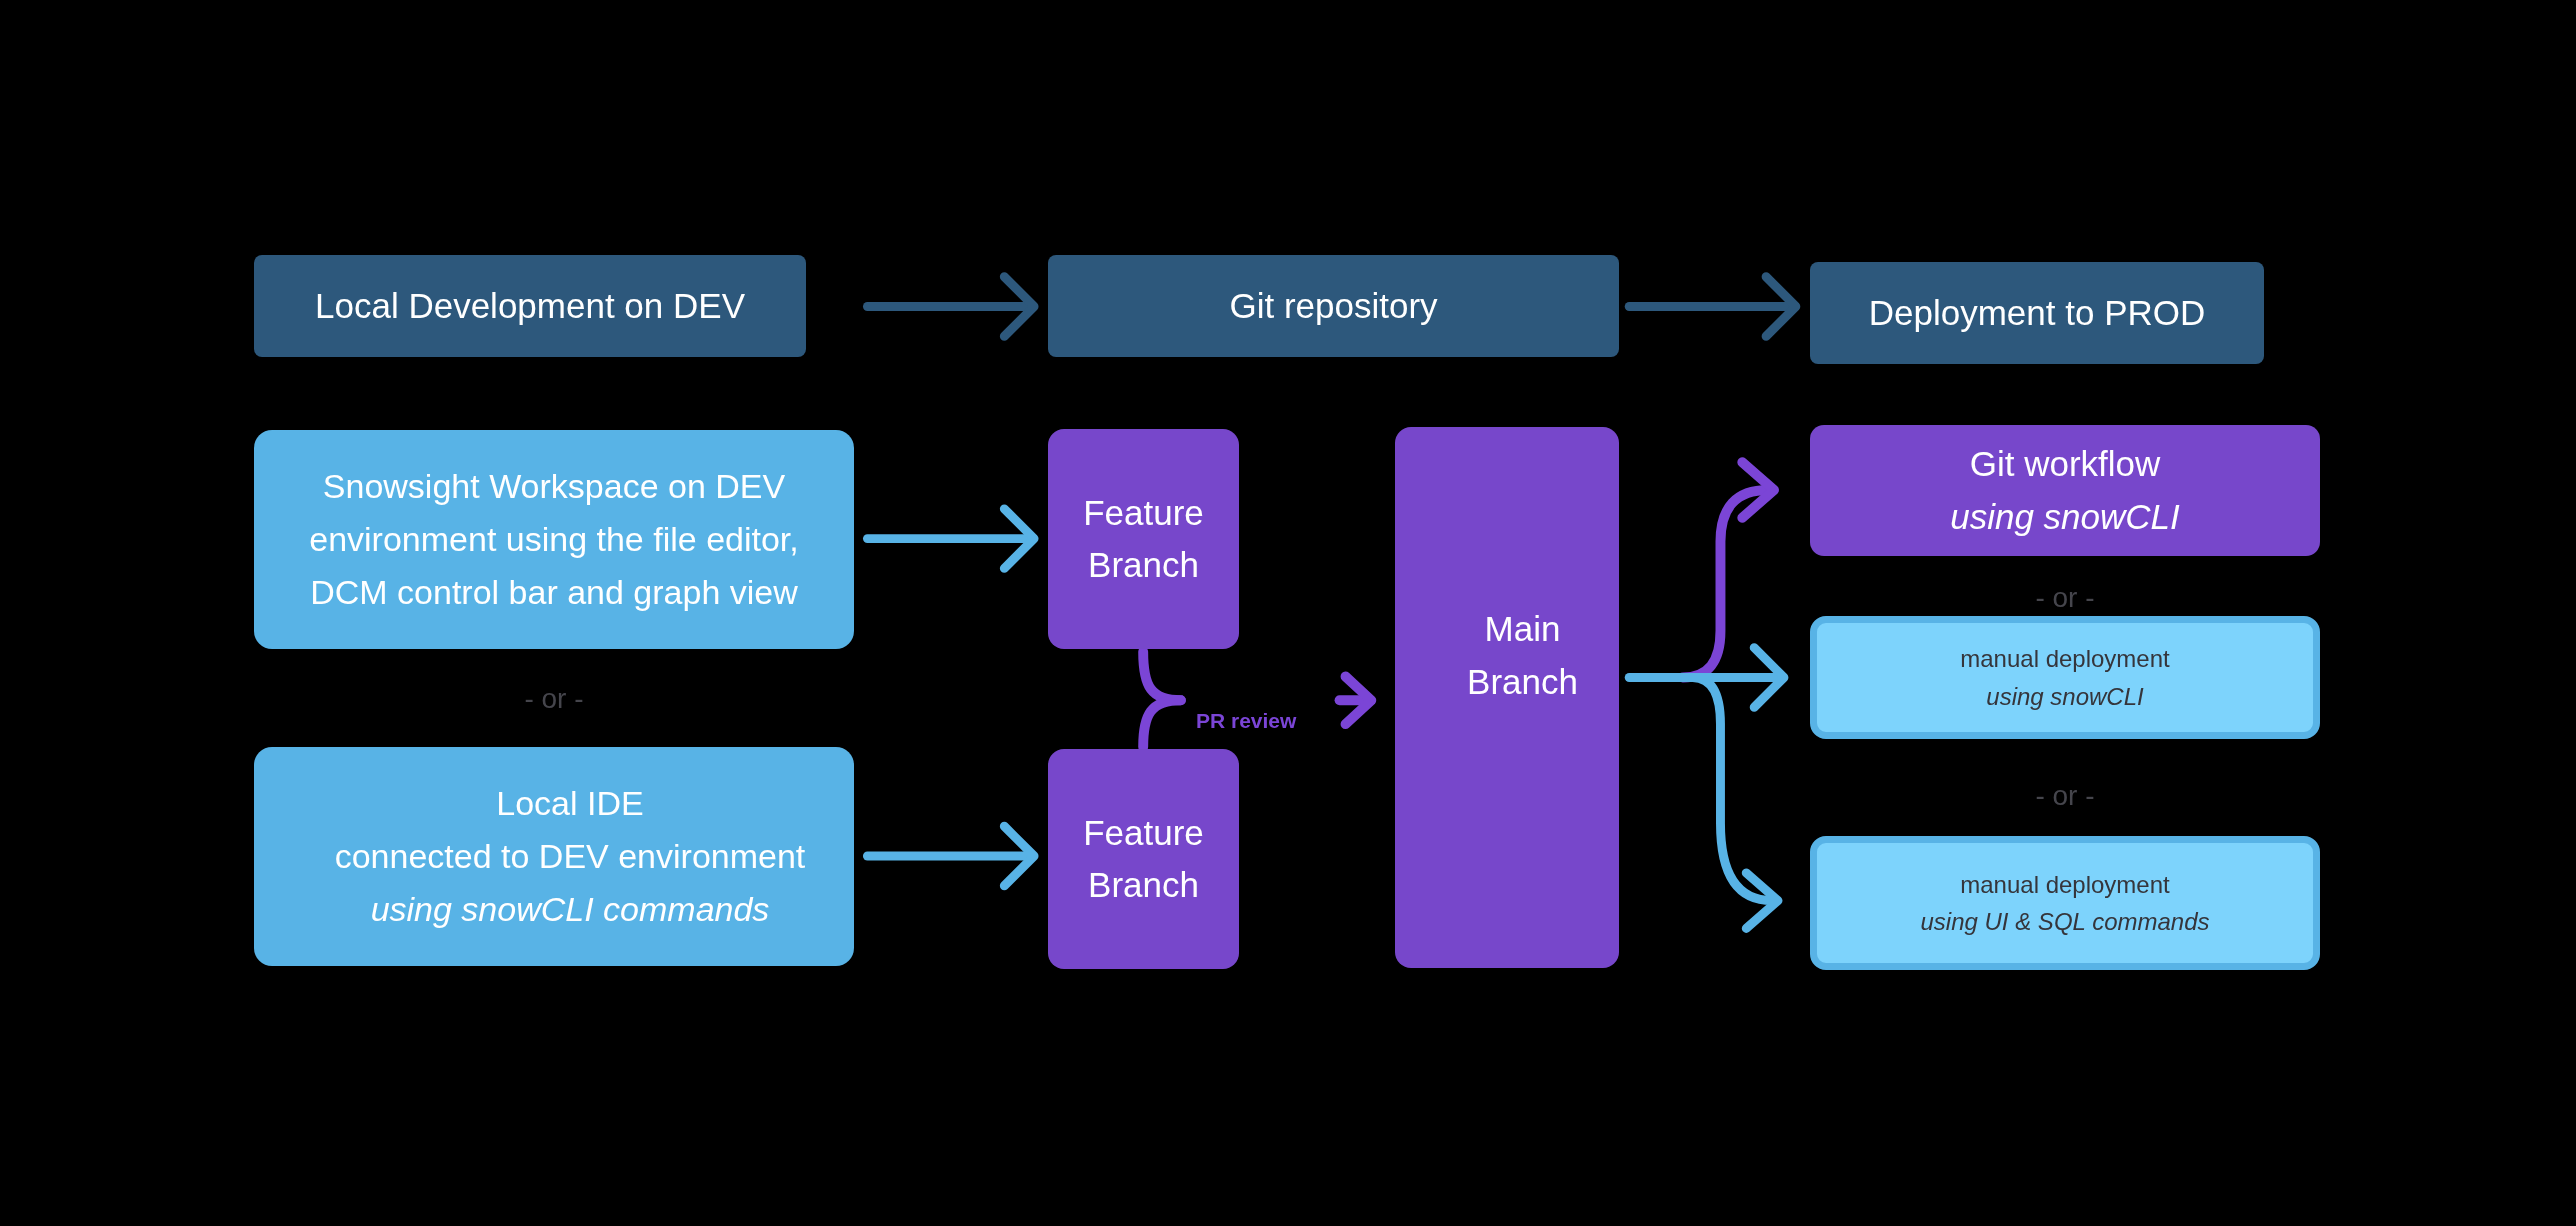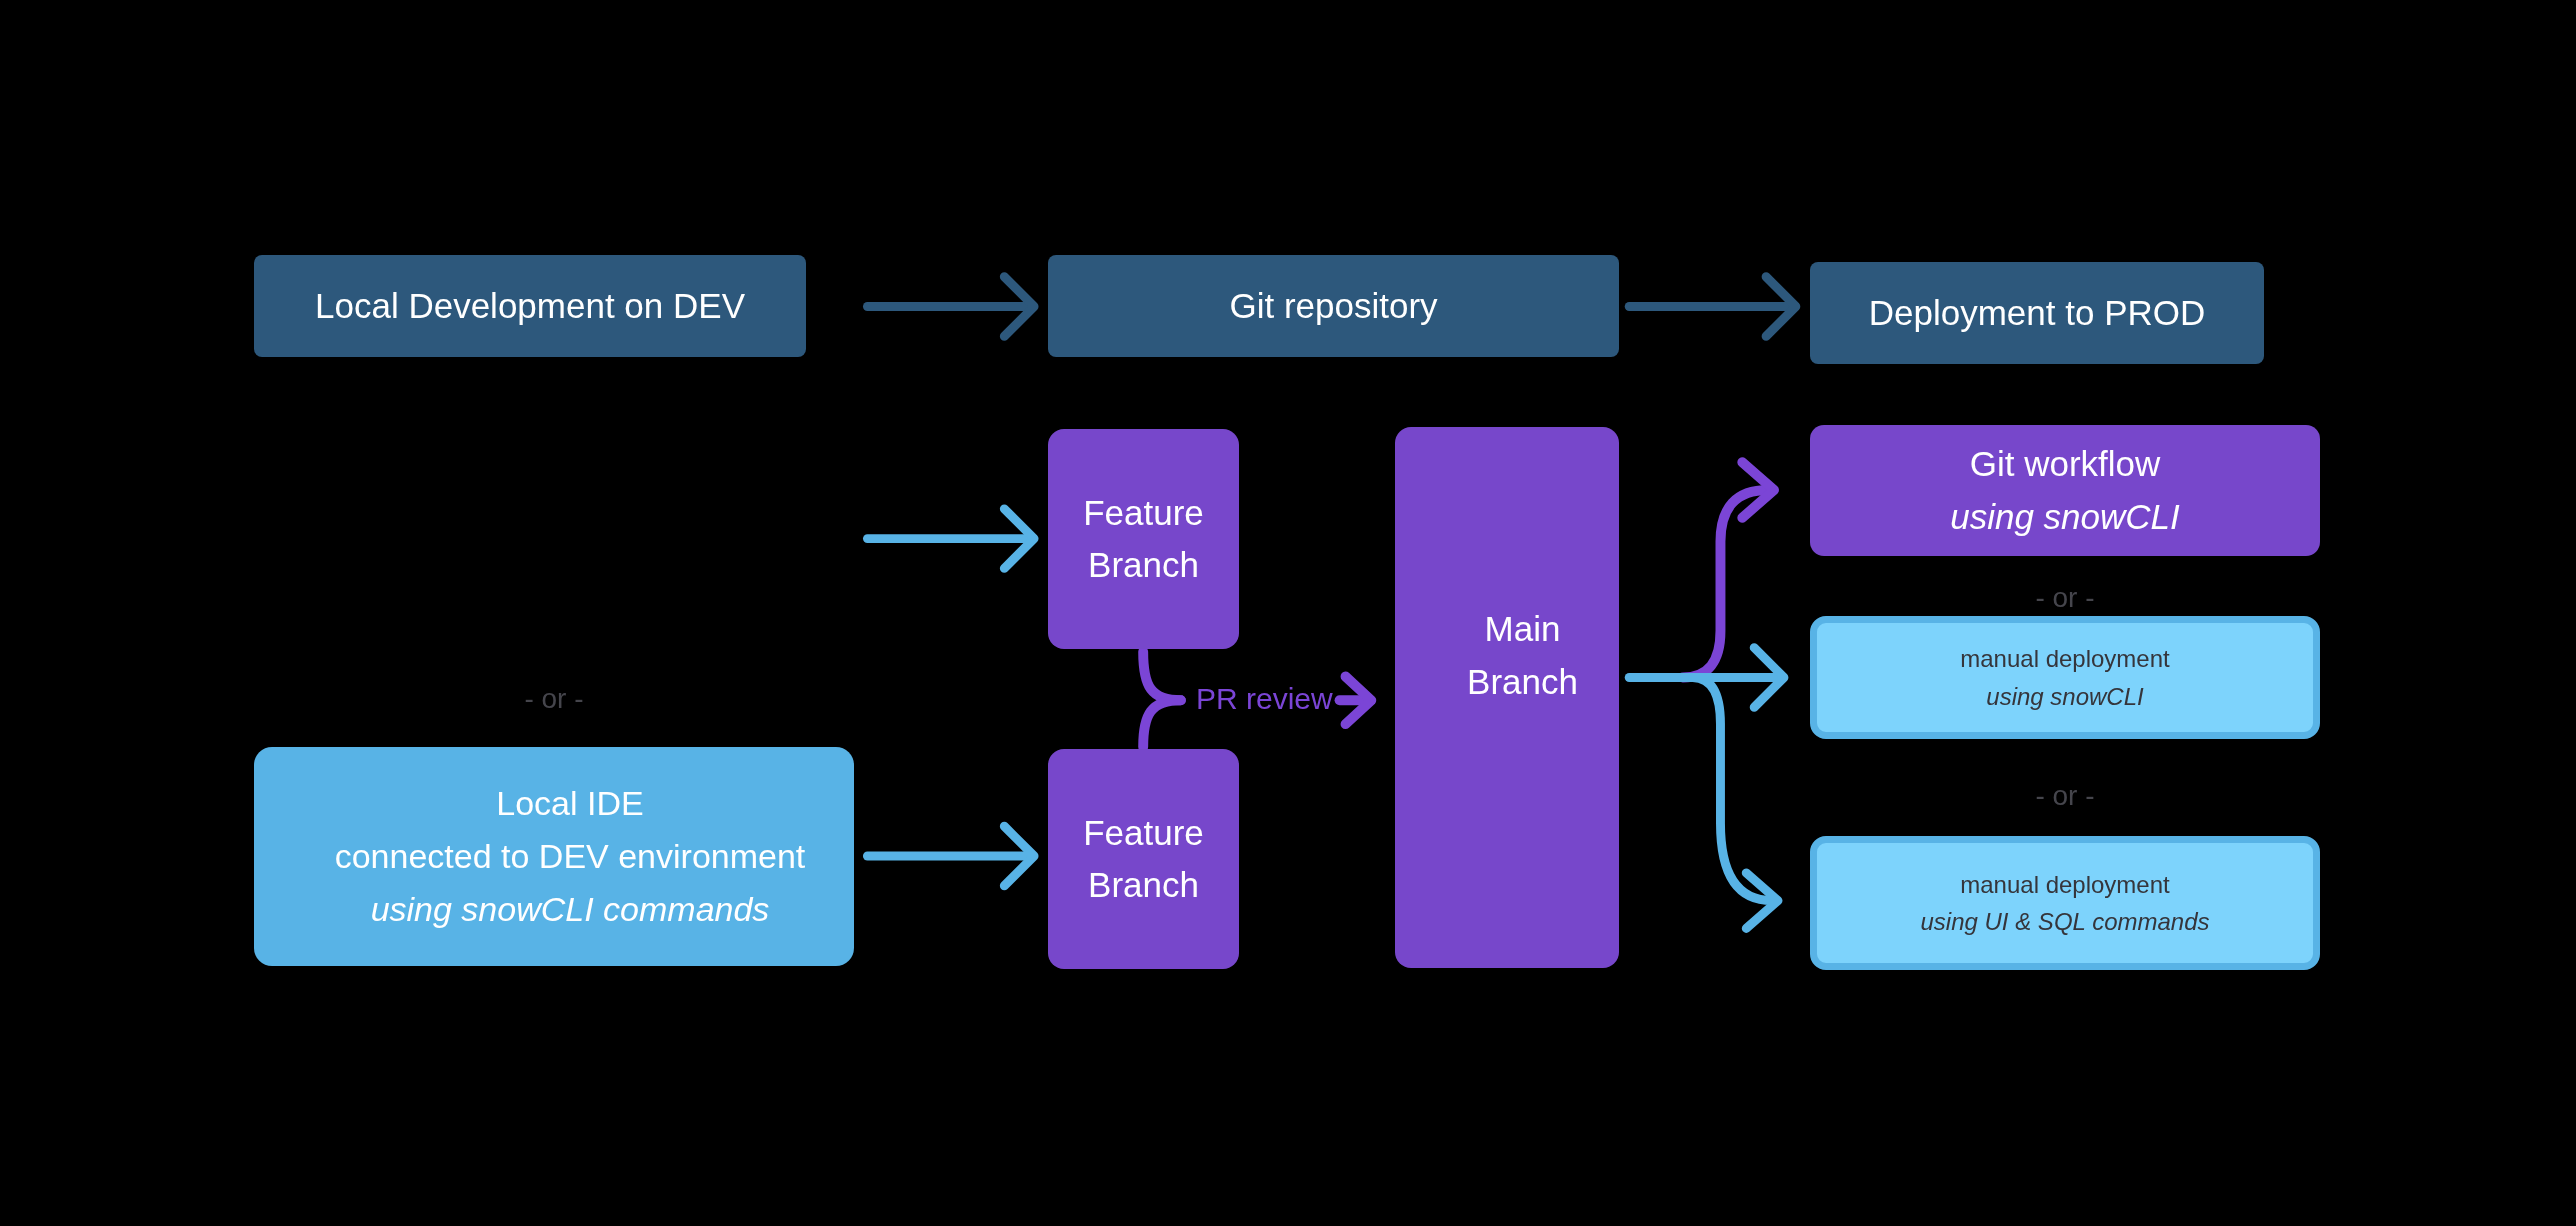--- a/index.html
+++ b/index.html
@@ -20,21 +20,21 @@
     position:absolute;display:flex;flex-direction:column;align-items:center;
     justify-content:center;text-align:center;box-sizing:border-box;
   }
   .dark{background:var(--dark-blue);color:#ffffff;border-radius:8px;font-size:35px;font-weight:500;}
   .lblue{background:var(--light-blue);color:#ffffff;border-radius:18px;font-size:34px;font-weight:500;line-height:1.55;}
   .purp{background:var(--purple);color:#ffffff;border-radius:16px;font-size:35px;font-weight:500;line-height:1.5;}
   .whitebox{background:#7dd3fc;border:7px solid var(--light-blue);border-radius:16px;
     color:var(--white-box-text);font-size:24px;font-weight:500;line-height:1.55;}
   .italic{font-style:italic;}
   .or{position:absolute;color:var(--or-gray);font-size:28px;font-weight:500;text-align:center;}
-  .prlabel{position:absolute;color:var(--purple-accent);font-size:30px;font-weight:400;white-space:nowrap;}
+  .prlabel{position:absolute;color:var(--purple-accent);font-size:21px;font-weight:700;white-space:nowrap;margin-top:27px;}
   svg.arrows{position:absolute;left:0;top:0;width:2576px;height:1226px;pointer-events:none;}
   .s-dark path{stroke:var(--dark-blue);stroke-width:9;fill:none;stroke-linecap:round;stroke-linejoin:round;}
   .s-lblue path{stroke:var(--light-blue);stroke-width:9;fill:none;stroke-linecap:round;stroke-linejoin:round;}
   .s-purp path{stroke:var(--purple-accent);stroke-width:10;fill:none;stroke-linecap:round;stroke-linejoin:round;}
 </style>
 </head>
 <body>
 
 <div class="canvas">
 
@@ -68,20 +68,25 @@
   <div class="box dark" style="left:254px;top:255px;width:552px;height:102px;">
     <span>Local Development on DEV</span>
   </div>
   <div class="box dark" style="left:1048px;top:255px;width:571px;height:102px;">
     <span>Git repository</span>
   </div>
   <div class="box dark" style="left:1810px;top:262px;width:454px;height:102px;">
     <span>Deployment to PROD</span>
   </div>
 
+  <div class="box lblue" style="left:254px;top:430px;width:600px;height:219px;">
+    <span>Snowsight Workspace on DEV</span>
+    <span>environment using the file editor,</span>
+    <span>DCM control bar and graph view</span>
+  </div>
 
   <div class="or" style="left:254px;top:683px;width:600px;">- or -</div>
 
   <div class="box lblue" style="left:254px;top:747px;width:600px;height:219px;padding-left:32px;">
     <span>Local IDE</span>
     <span>connected to DEV environment</span>
     <span class="italic">using snowCLI commands</span>
   </div>
 
   <div class="box purp" style="left:1048px;top:429px;width:191px;height:220px;">

